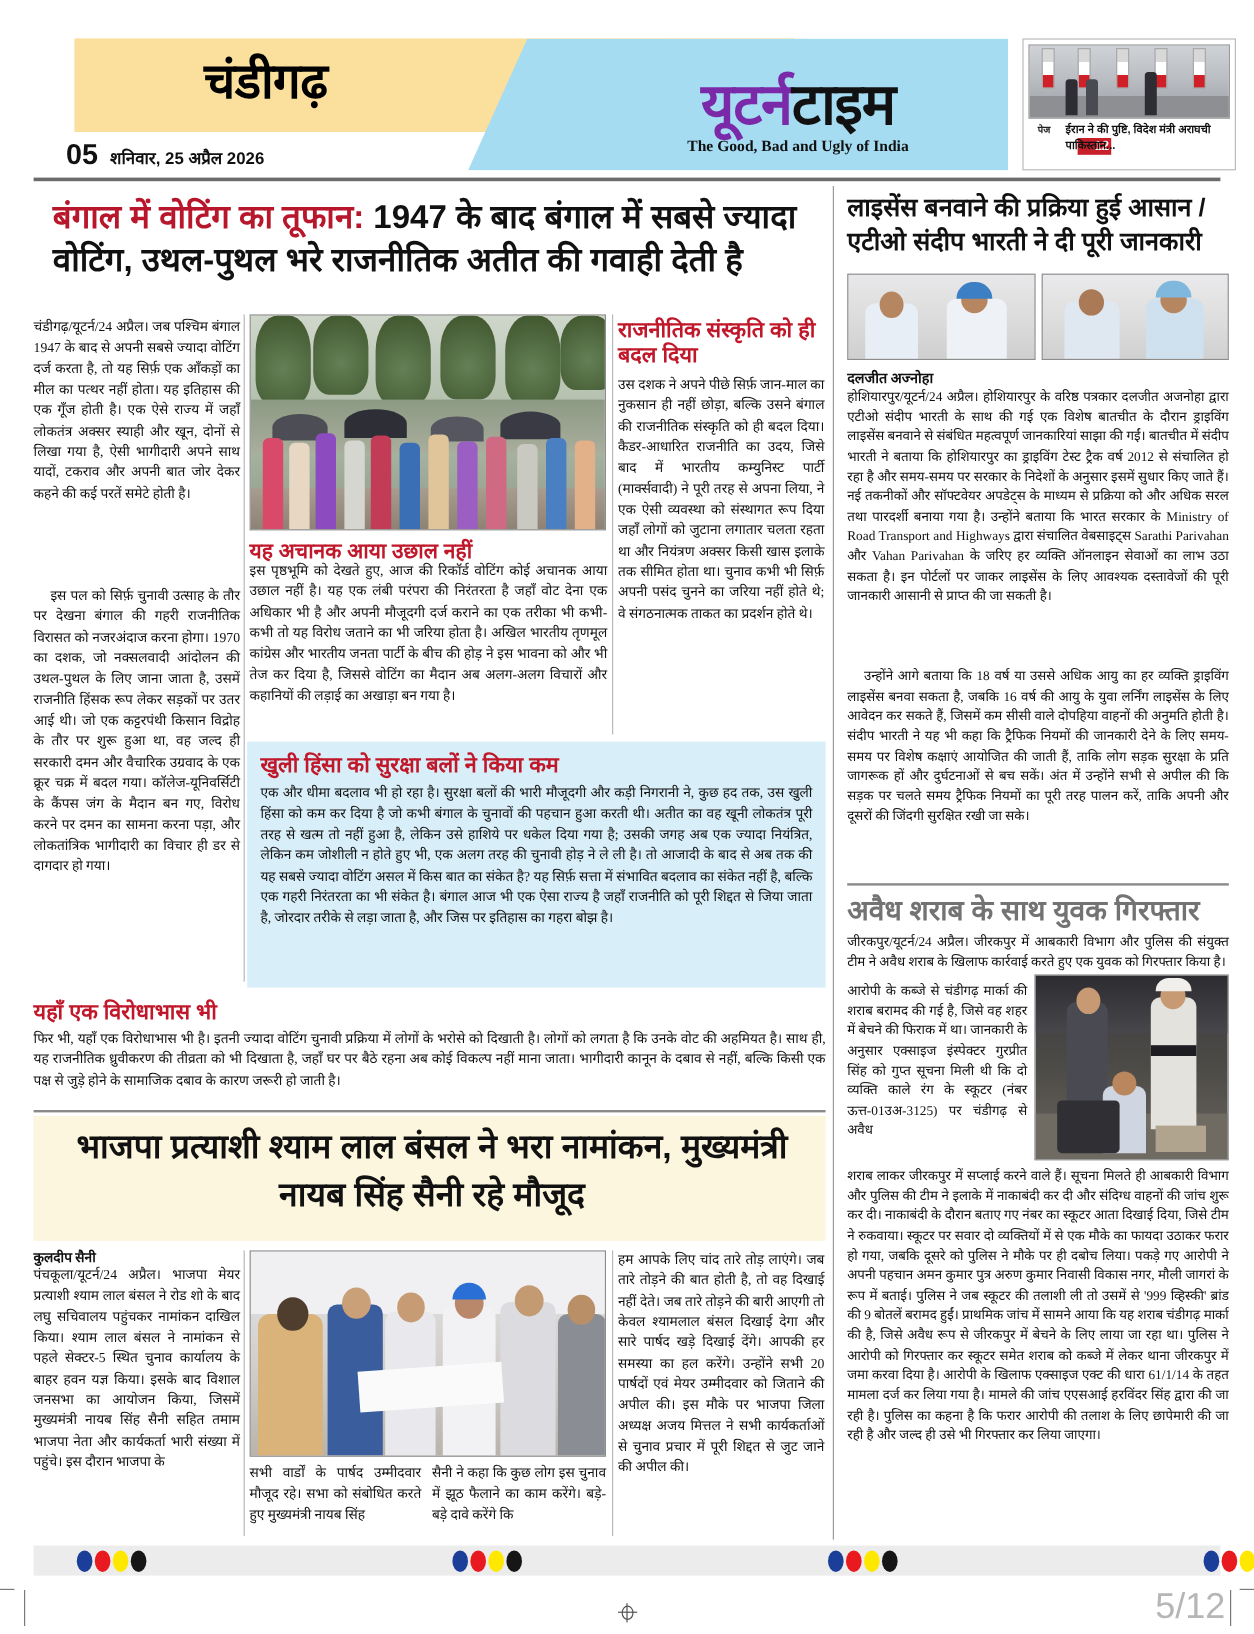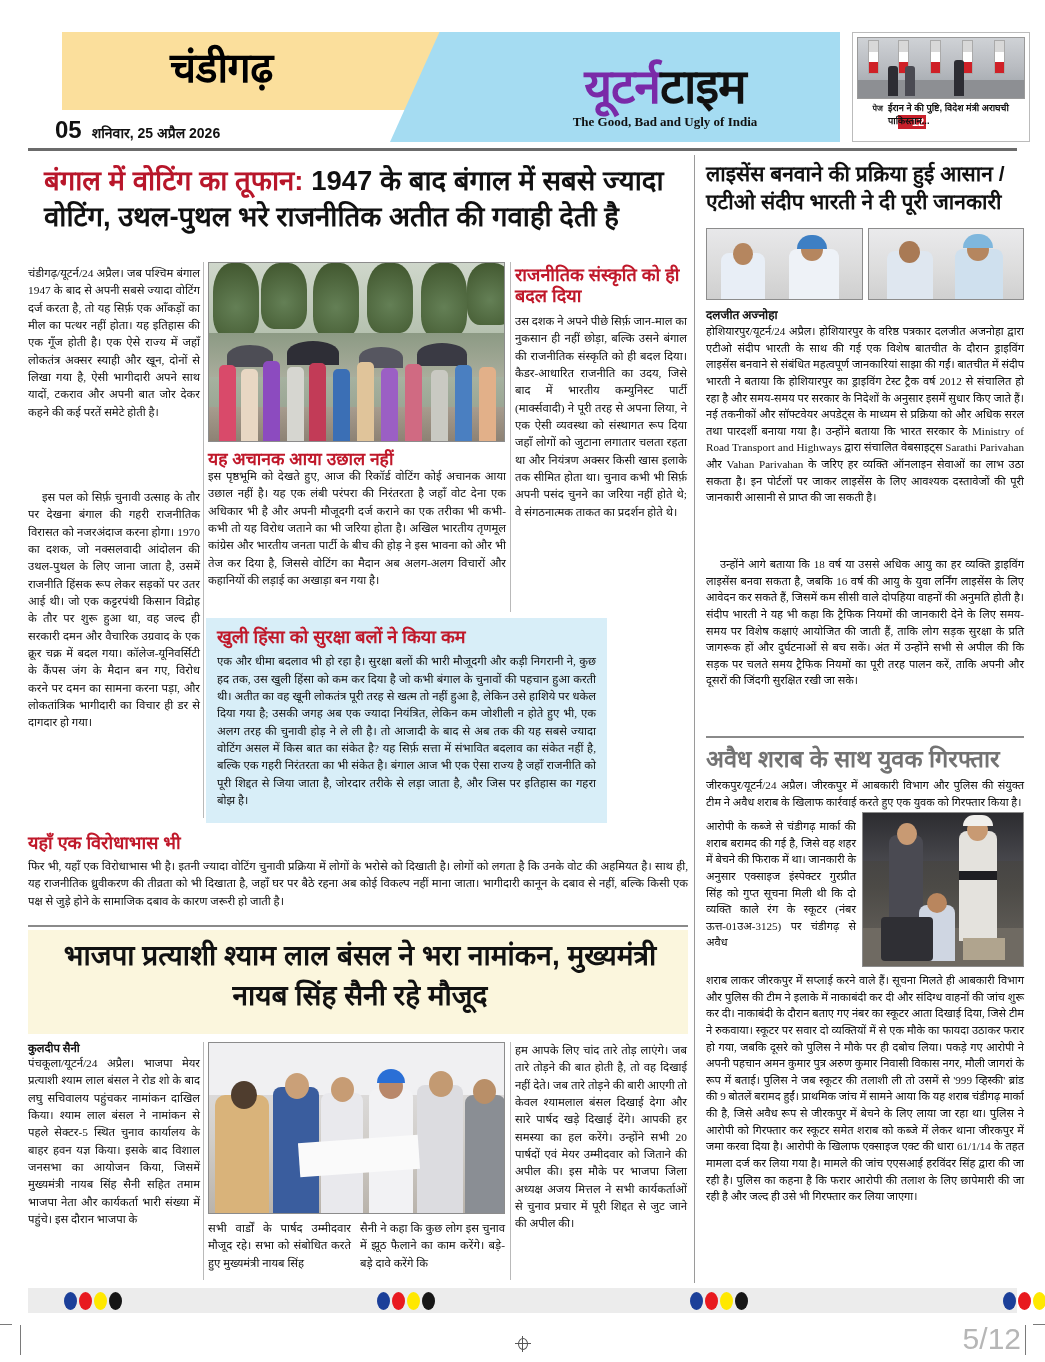--- a/index.html
+++ b/index.html
@@ -86,21 +86,21 @@
     background: linear-gradient(180deg,#d8d8d8 0 33%, #ffffff 33% 66%, #cf2027 66% 100%);
     border: 1px solid #aaa;
   }
   .promo-img .person {
     position: absolute; bottom: 2px; width: 10px; height: 30px;
     background: #2d2d33; border-radius: 3px 3px 0 0;
   }
   .promo-meta {
     display: flex; gap: 5px; margin-top: 3px; align-items: flex-start;
   }
-  .promo-tagcol { width: 26px; flex: none; text-align: right; }
+  .promo-tagcol { width: 26px; flex: none; text-align: center; }
   .promo-page-label { font-size: 8px; font-weight: bold; color:#222; font-family:"Liberation Sans",sans-serif; }
   .promo-page-num {
     background: #c8202b; color: #fff; font-size: 11px; font-weight: bold;
     font-family: "Liberation Sans", sans-serif;
     padding: 1px 14px; margin-top: 2px; margin-left: 41px;
   }
   .promo-text {
     font-family: "Liberation Sans", sans-serif;
     font-size: 9.3px; font-weight: bold; line-height: 1.45; color: #111;
   }
@@ -285,21 +285,21 @@
 
   <div class="body-text" style="position:absolute;left:28px;top:265px;width:172px;">चंडीगढ़/यूटर्न/24 अप्रैल। जब पश्चिम बंगाल 1947 के बाद से अपनी सबसे ज्यादा वोटिंग दर्ज करता है, तो यह सिर्फ़ एक आँकड़ों का मील का पत्थर नहीं होता। यह इतिहास की एक गूँज होती है। एक ऐसे राज्य में जहाँ लोकतंत्र अक्सर स्याही और खून, दोनों से लिखा गया है, ऐसी भागीदारी अपने साथ यादों, टकराव और अपनी बात जोर देकर कहने की कई परतें समेटे होती है।</div>
   <div class="body-text" style="position:absolute;left:28px;top:489px;width:172px;text-indent:14px;">इस पल को सिर्फ़ चुनावी उत्साह के तौर पर देखना बंगाल की गहरी राजनीतिक विरासत को नजरअंदाज करना होगा। 1970 का दशक, जो नक्सलवादी आंदोलन की उथल-पुथल के लिए जाना जाता है, उसमें राजनीति हिंसक रूप लेकर सड़कों पर उतर आई थी। जो एक कट्टरपंथी किसान विद्रोह के तौर पर शुरू हुआ था, वह जल्द ही सरकारी दमन और वैचारिक उग्रवाद के एक क्रूर चक्र में बदल गया। कॉलेज-यूनिवर्सिटी के कैंपस जंग के मैदान बन गए, विरोध करने पर दमन का सामना करना पड़ा, और लोकतांत्रिक भागीदारी का विचार ही डर से दागदार हो गया।</div>
 
   <div class="kicker" style="position:absolute;left:208px;top:449px;width:298px;">यह अचानक आया उछाल नहीं</div>
   <div class="body-text" style="position:absolute;left:208px;top:468px;width:298px;">इस पृष्ठभूमि को देखते हुए, आज की रिकॉर्ड वोटिंग कोई अचानक आया उछाल नहीं है। यह एक लंबी परंपरा की निरंतरता है जहाँ वोट देना एक अधिकार भी है और अपनी मौजूदगी दर्ज कराने का एक तरीका भी कभी-कभी तो यह विरोध जताने का भी जरिया होता है। अखिल भारतीय तृणमूल कांग्रेस और भारतीय जनता पार्टी के बीच की होड़ ने इस भावना को और भी तेज कर दिया है, जिससे वोटिंग का मैदान अब अलग-अलग विचारों और कहानियों की लड़ाई का अखाड़ा बन गया है।</div>
 
   <div class="kicker" style="position:absolute;left:515px;top:265px;width:172px;font-size:18px;">राजनीतिक संस्कृति को ही बदल दिया</div>
   <div class="body-text" style="position:absolute;left:515px;top:313px;width:172px;">उस दशक ने अपने पीछे सिर्फ़ जान-माल का नुकसान ही नहीं छोड़ा, बल्कि उसने बंगाल की राजनीतिक संस्कृति को ही बदल दिया। कैडर-आधारित राजनीति का उदय, जिसे बाद में भारतीय कम्युनिस्ट पार्टी (मार्क्सवादी) ने पूरी तरह से अपना लिया, ने एक ऐसी व्यवस्था को संस्थागत रूप दिया जहाँ लोगों को जुटाना लगातार चलता रहता था और नियंत्रण अक्सर किसी खास इलाके तक सीमित होता था। चुनाव कभी भी सिर्फ़ अपनी पसंद चुनने का जरिया नहीं होते थे; वे संगठनात्मक ताकत का प्रदर्शन होते थे।</div>
 
-  <div class="box-blue" style="left:206px;top:618px;width:401px;height:205px;">
+  <div class="box-blue" style="left:206px;top:618px;width:482px;height:205px;">
     <div class="kicker" style="font-size:18px;margin-bottom:5px;">खुली हिंसा को सुरक्षा बलों ने किया कम</div>
     <div class="body-text">एक और धीमा बदलाव भी हो रहा है। सुरक्षा बलों की भारी मौजूदगी और कड़ी निगरानी ने, कुछ हद तक, उस खुली हिंसा को कम कर दिया है जो कभी बंगाल के चुनावों की पहचान हुआ करती थी। अतीत का वह खूनी लोकतंत्र पूरी तरह से खत्म तो नहीं हुआ है, लेकिन उसे हाशिये पर धकेल दिया गया है; उसकी जगह अब एक ज्यादा नियंत्रित, लेकिन कम जोशीली न होते हुए भी, एक अलग तरह की चुनावी होड़ ने ले ली है। तो आजादी के बाद से अब तक की यह सबसे ज्यादा वोटिंग असल में किस बात का संकेत है? यह सिर्फ़ सत्ता में संभावित बदलाव का संकेत नहीं है, बल्कि एक गहरी निरंतरता का भी संकेत है। बंगाल आज भी एक ऐसा राज्य है जहाँ राजनीति को पूरी शिद्दत से जिया जाता है, जोरदार तरीके से लड़ा जाता है, और जिस पर इतिहास का गहरा बोझ है।</div>
   </div>
 
   <div class="kicker" style="position:absolute;left:28px;top:833px;width:660px;font-size:18px;">यहाँ एक विरोधाभास भी</div>
   <div class="body-text" style="position:absolute;left:28px;top:858px;width:660px;">फिर भी, यहाँ एक विरोधाभास भी है। इतनी ज्यादा वोटिंग चुनावी प्रक्रिया में लोगों के भरोसे को दिखाती है। लोगों को लगता है कि उनके वोट की अहमियत है। साथ ही, यह राजनीतिक ध्रुवीकरण की तीव्रता को भी दिखाता है, जहाँ घर पर बैठे रहना अब कोई विकल्प नहीं माना जाता। भागीदारी कानून के दबाव से नहीं, बल्कि किसी एक पक्ष से जुड़े होने के सामाजिक दबाव के कारण जरूरी हो जाती है।</div>
 
   <div class="col-divider" style="left:203px;top:262px;height:556px;"></div>
   <div class="col-divider" style="left:510px;top:262px;height:350px;"></div>
 

